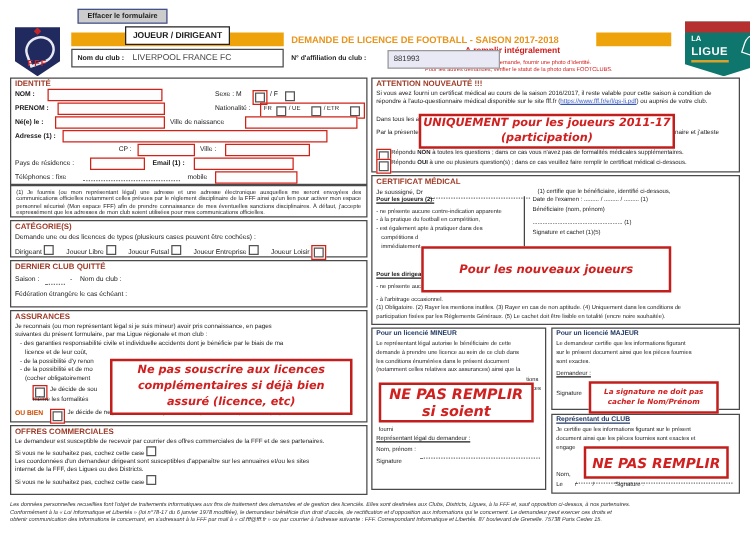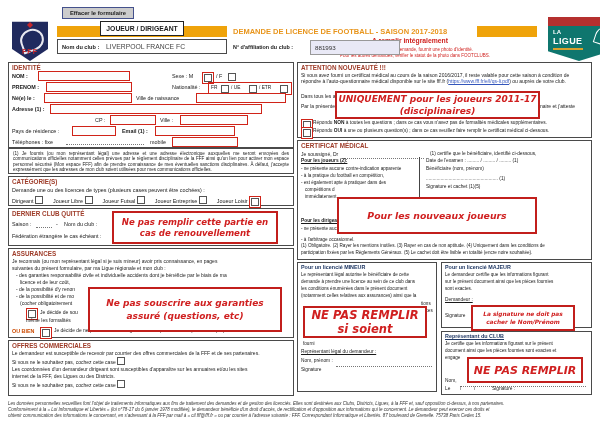--- a/index.html
+++ b/index.html
@@ -147,45 +147,42 @@
     <span><span>Joueur Loisir</span> <span class="redwrap"><span class="cb"></span></span></span>
   </div>
 
   <div class="box" style="left:8px;top:208px;width:286px;height:38px;"></div>
   <span class="abs sec" style="left:12px;top:210px;">DERNIER CLUB QUITTÉ</span>
   <span class="abs t" style="left:12px;top:221px;">Saison :</span>
   <span class="dotl abs" style="left:36px;top:221px;width:16px;"></span>
   <span class="abs t" style="left:56px;top:221px;">-</span>
   <span class="abs t" style="left:64px;top:221px;">Nom du club :</span>
   <span class="abs t" style="left:12px;top:233px;">Fédération étrangère le cas échéant :</span>
-  <div class="annot" style="left:112px;top:211px;width:166px;height:33px;font-size:8.6px;line-height:11px;">
-    <span>Ne pas remplir cette partie en</span>
-    <span>cas de renouvellement</span>
-  </div>
 
   <div class="box" style="left:8px;top:248px;width:286px;height:90px;"></div>
   <span class="abs sec" style="left:12px;top:250px;">ASSURANCES</span>
   <span class="abs t5" style="left:12px;top:258px;">Je reconnais (ou mon représentant légal si je suis mineur) avoir pris connaissance, en pages</span>
   <span class="abs t5" style="left:12px;top:265px;">suivantes du présent formulaire, par ma Ligue régionale et mon club :</span>
   <span class="abs t5" style="left:16px;top:272px;">- des garanties responsabilité civile et individuelle accidents dont je bénéficie par le biais de ma</span>
   <span class="abs t5" style="left:20px;top:279px;">licence et de leur coût,</span>
   <span class="abs t5" style="left:16px;top:286px;">- de la possibilité d'y renon</span>
   <span class="abs t5" style="left:16px;top:293px;">- de la possibilité et de mo</span>
   <span class="abs t5" style="left:268px;top:293px;">taires</span>
   <span class="abs t5" style="left:20px;top:300px;">(cocher obligatoirement</span>
   <span class="abs redwrap" style="left:26px;top:308px;"><span class="cb"></span></span>
   <span class="abs t5" style="left:40px;top:309px;">Je décide de sou</span>
   <span class="abs t5" style="left:252px;top:309px;">établir moi-</span>
   <span class="abs t5" style="left:26px;top:317px;">même les formalités</span>
   <span class="abs oubien" style="left:12px;top:328px;font-size:5.4px;">OU BIEN</span>
   <span class="abs redwrap" style="left:40px;top:327px;"><span class="cb"></span></span>
   <span class="abs" style="left:54px;top:328px;font-size:4.9px;">Je décide de ne pas souscrire aux garanties complémentaires qui me sont proposées.</span>
   <div class="annot" style="left:88px;top:287px;width:194px;height:45px;font-size:9px;line-height:13px;">
-    <span>Ne pas souscrire aux garanties</span>
-    <span>assuré (questions, etc)</span>
+    <span>Ne pas souscrire aux licences</span>
+    <span>complémentaires si déjà bien</span>
+    <span>assuré (licence, etc)</span>
   </div>
 
   <div class="box" style="left:8px;top:340px;width:286px;height:56px;"></div>
   <span class="abs sec" style="left:12px;top:342px;">OFFRES COMMERCIALES</span>
   <span class="abs t5" style="left:12px;top:350px;">Le demandeur est susceptible de recevoir par courrier des offres commerciales de la FFF et de ses partenaires.</span>
   <span class="abs t5" style="left:12px;top:357px;"><span>Si vous ne le souhaitez pas, cochez cette case</span> <span class="cb"></span></span>
   <span class="abs t5" style="left:12px;top:366px;">Les coordonnées d'un demandeur dirigeant sont susceptibles d'apparaître sur les annuaires et/ou les sites</span>
   <span class="abs t5" style="left:12px;top:373px;">internet de la FFF, des Ligues ou des Districts.</span>
   <span class="abs t5" style="left:12px;top:380px;"><span>Si vous ne le souhaitez pas, cochez cette case</span> <span class="cb"></span></span>
 
@@ -196,21 +193,21 @@
   </div>
   <span class="abs t5" style="left:301px;top:93px;">Dans tous les autres</span>
   <span class="abs t5" style="left:301px;top:103px;">Par la présente, je</span>
   <span class="abs t5" style="left:540px;top:103px;">naire et j'atteste</span>
   <span class="abs redwrap" style="left:301px;top:119px;"><span class="cb"></span></span>
   <span class="abs t48" style="left:313px;top:120px;"><span>Répondu </span><span class="b">NON</span><span> à toutes les questions ; dans ce cas vous n'avez pas de formalités médicales supplémentaires.</span></span>
   <span class="abs redwrap" style="left:301px;top:127px;"><span class="cb"></span></span>
   <span class="abs t48" style="left:313px;top:128px;"><span>Répondu </span><span class="b">OUI</span><span> à une ou plusieurs question(s) ; dans ce cas veuillez faire remplir le certificat médical ci-dessous.</span></span>
   <div class="annot" style="left:335px;top:91px;width:205px;height:28px;font-size:9px;line-height:12px;">
     <span>UNIQUEMENT pour les joueurs 2011-17</span>
-    <span>(disciplinaires)</span>
+    <span>(participation)</span>
   </div>
 
   <div class="box" style="left:297px;top:140px;width:295px;height:120px;"></div>
   <span class="abs sec" style="left:301px;top:142px;">CERTIFICAT MÉDICAL</span>
   <span class="abs t5" style="left:301px;top:151px;">Je soussigné, Dr</span>
   <span class="dotl abs" style="left:344px;top:152px;width:80px;"></span>
   <span class="abs t48" style="left:430px;top:151px;">(1) certifie que le bénéficiaire, identifié ci-dessous,</span>
   <div class="vline" style="left:419px;top:157px;height:58px;"></div>
   <span class="abs t48 ul b" style="left:301px;top:158px;">Pour les joueurs (2):</span>
   <span class="abs t46" style="left:301px;top:166px;">- ne présente aucune contre-indication apparente</span>

